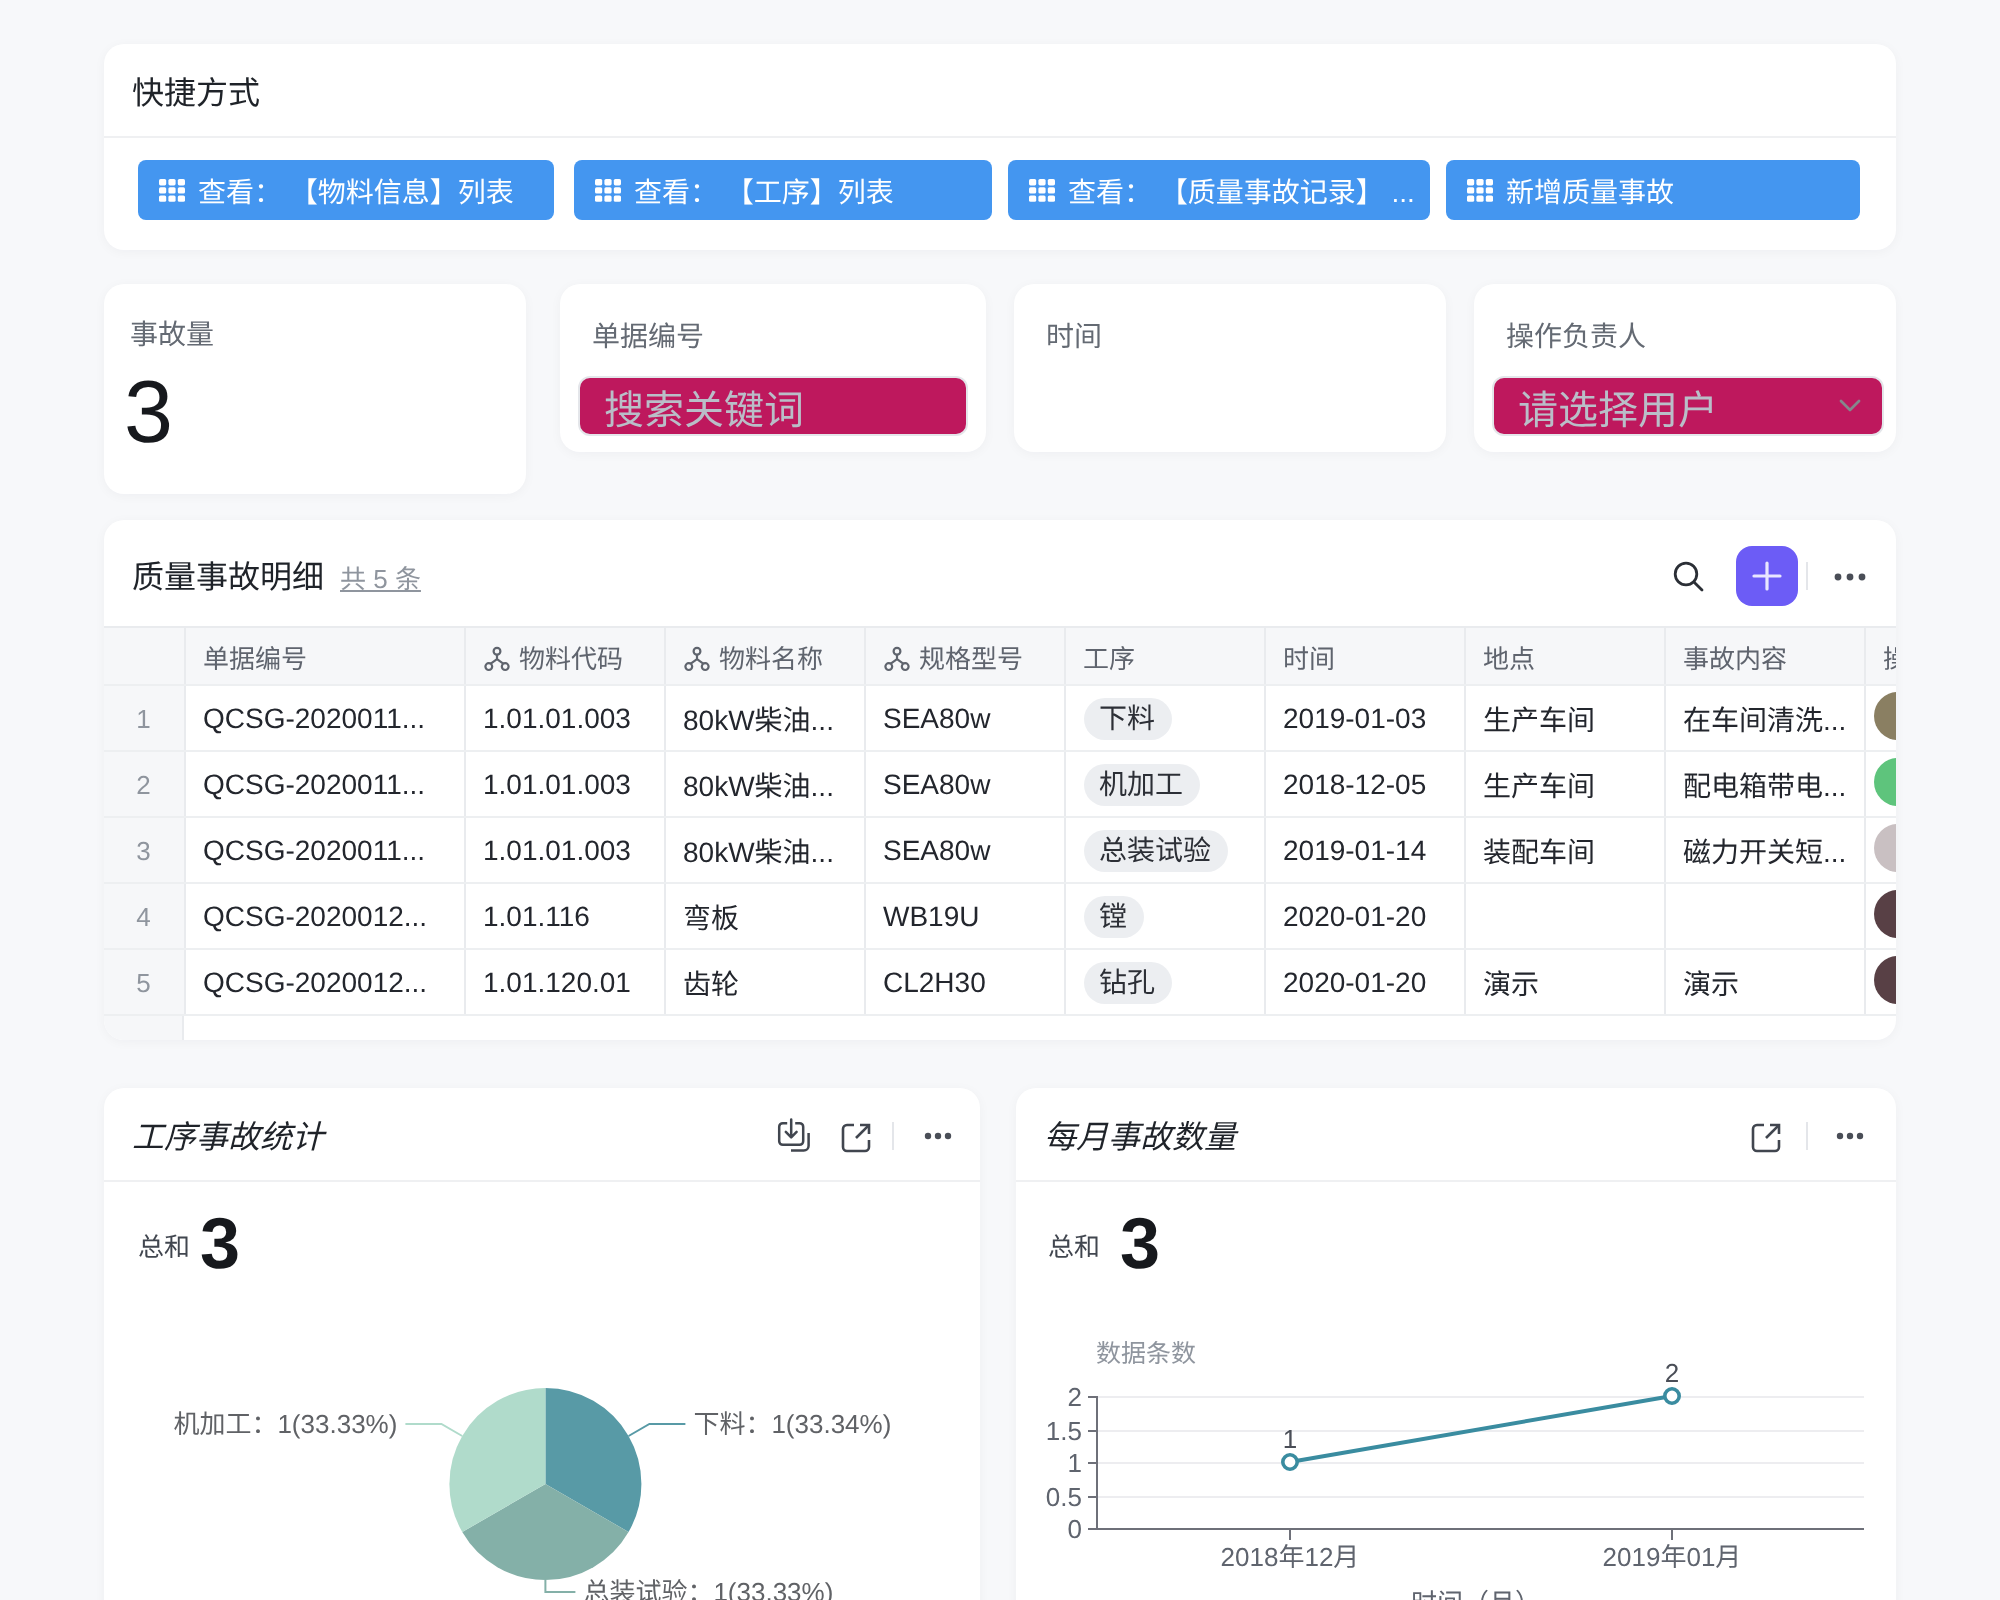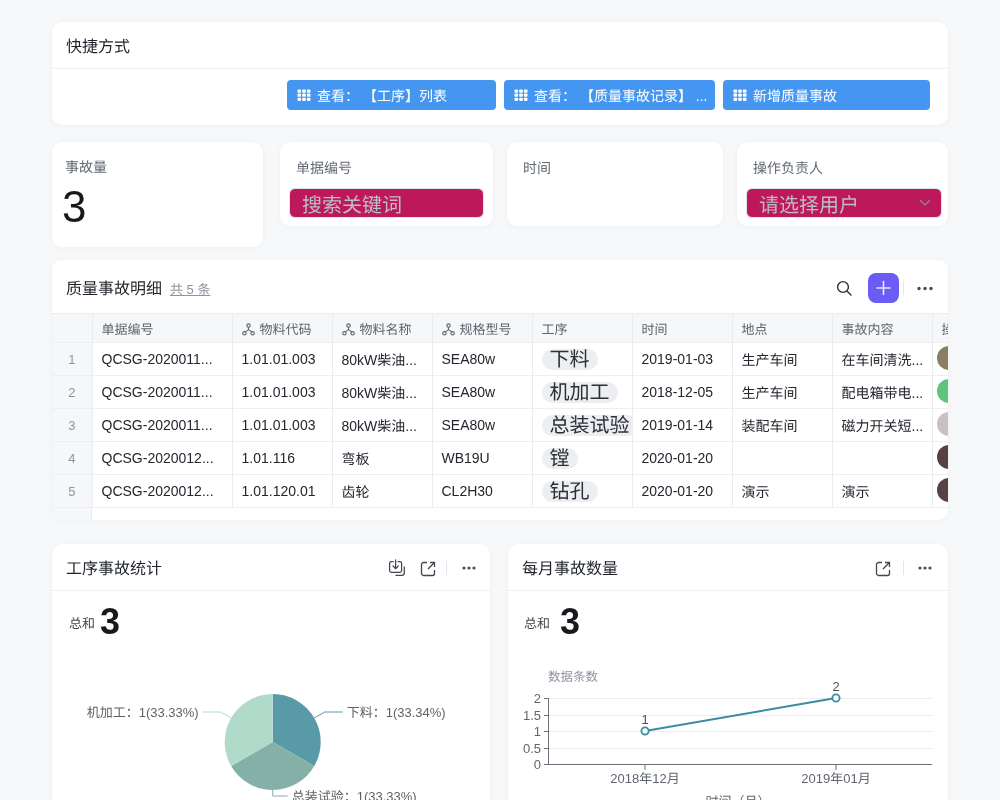--- a/index.html
+++ b/index.html
@@ -35,43 +35,59 @@
 
 #tcard { left:52px; top:260px; width:896px; height:260px; overflow:hidden; }
 #tcard .thead { position:absolute; left:0; top:0; width:100%; height:53px; }
 #tcard .ctitle { position:absolute; left:14px; top:15px; }
 #tcard .cnt { position:absolute; left:118px; top:19px; font-size:13px; color:#8f959e;text-decoration:underline; }
 .tbl { position:absolute; left:0; top:53px; width:960px; border-collapse:collapse; table-layout:fixed; }
 .tbl th, .tbl td { border-right:1px solid #e9ebee; border-bottom:1px solid #edeff1; padding:0 0 0 9px; text-align:left; overflow:hidden; white-space:nowrap; font-weight:400; }
 .tbl th { background:#f6f7f9; height:29px; font-size:13px; color:#5f646e; border-top:1px solid #e9ebee; }
 .tbl td { height:33px; font-size:14px; color:#23262d; background:#fff; }
 .tbl td.num, .tbl th.num { background:#f6f7f9; color:#8f959e; font-size:13px; text-align:center; padding-left:0; }
-.badge { display:inline-block; background:#eceef1; color:#2c2f36; border-radius:10.5px; font-size:20px; line-height:21px; padding:0 8px; }
+.badge { display:inline-block; background:#eceef1; color:#2c2f36; border-radius:10.5px; font-size:14px; line-height:21px; padding:0 8px; }
 .hic { display:inline-block; vertical-align:-2px; margin-right:5px; }
 .avatar { position:absolute; width:24px; height:24px; border-radius:50%; left:885px; }
 .stripe { position:absolute; left:0; top:248px; width:40px; height:12px; background:#f6f7f9; border-right:1px solid #e9ebee; }
 
 
 #bl { left:52px; top:544px; width:438px; height:300px; }
 #br { left:508px; top:544px; width:440px; height:300px; }
-.bhead { position:absolute; left:14px; top:11px; }
+.bhead { position:absolute; left:14px; top:11px;font-style:italic; }
 .bdiv { position:absolute; left:0; top:46px; width:100%; border-top:1px solid #eff0f2; }
 .sum { position:absolute; top:69px; font-size:13px; color:#41464f; left:17px; }
 .sumn { position:absolute; top:60px; font-size:36px; font-weight:600; color:#17191d; line-height:1; left:48px; }
 .icn { position:absolute; top:0; }
 </style>
 </head>
 <body>
 <div class="page">
 
 <div class="card" id="cardA">
   <div class="head">
         <span class="ctitle">快捷方式</span>
       </div>
   <div class="btnrow">
+    <div class="sbtn" style="left:17px;width:208px;">
+          <svg width="14" height="14" viewBox="0 0 14 14">
+            <g fill="#fff">
+              <rect x="0.5" y="1.5" width="3.6" height="3.2" rx="0.8"></rect>
+              <rect x="5.2" y="1.5" width="3.6" height="3.2" rx="0.8"></rect>
+              <rect x="9.9" y="1.5" width="3.6" height="3.2" rx="0.8"></rect>
+              <rect x="0.5" y="5.6" width="3.6" height="3.2" rx="0.8"></rect>
+              <rect x="5.2" y="5.6" width="3.6" height="3.2" rx="0.8"></rect>
+              <rect x="9.9" y="5.6" width="3.6" height="3.2" rx="0.8"></rect>
+              <rect x="0.5" y="9.7" width="3.6" height="3.2" rx="0.8"></rect>
+              <rect x="5.2" y="9.7" width="3.6" height="3.2" rx="0.8"></rect>
+              <rect x="9.9" y="9.7" width="3.6" height="3.2" rx="0.8"></rect>
+            </g>
+          </svg>
+          <span>查看： 【物料信息】列表</span>
+        </div>
     <div class="sbtn" style="left:235px;width:209px;">
           <svg width="14" height="14" viewBox="0 0 14 14">
             <g fill="#fff">
               <rect x="0.5" y="1.5" width="3.6" height="3.2" rx="0.8"></rect>
               <rect x="5.2" y="1.5" width="3.6" height="3.2" rx="0.8"></rect>
               <rect x="9.9" y="1.5" width="3.6" height="3.2" rx="0.8"></rect>
               <rect x="0.5" y="5.6" width="3.6" height="3.2" rx="0.8"></rect>
               <rect x="5.2" y="5.6" width="3.6" height="3.2" rx="0.8"></rect>
               <rect x="9.9" y="5.6" width="3.6" height="3.2" rx="0.8"></rect>
               <rect x="0.5" y="9.7" width="3.6" height="3.2" rx="0.8"></rect>

